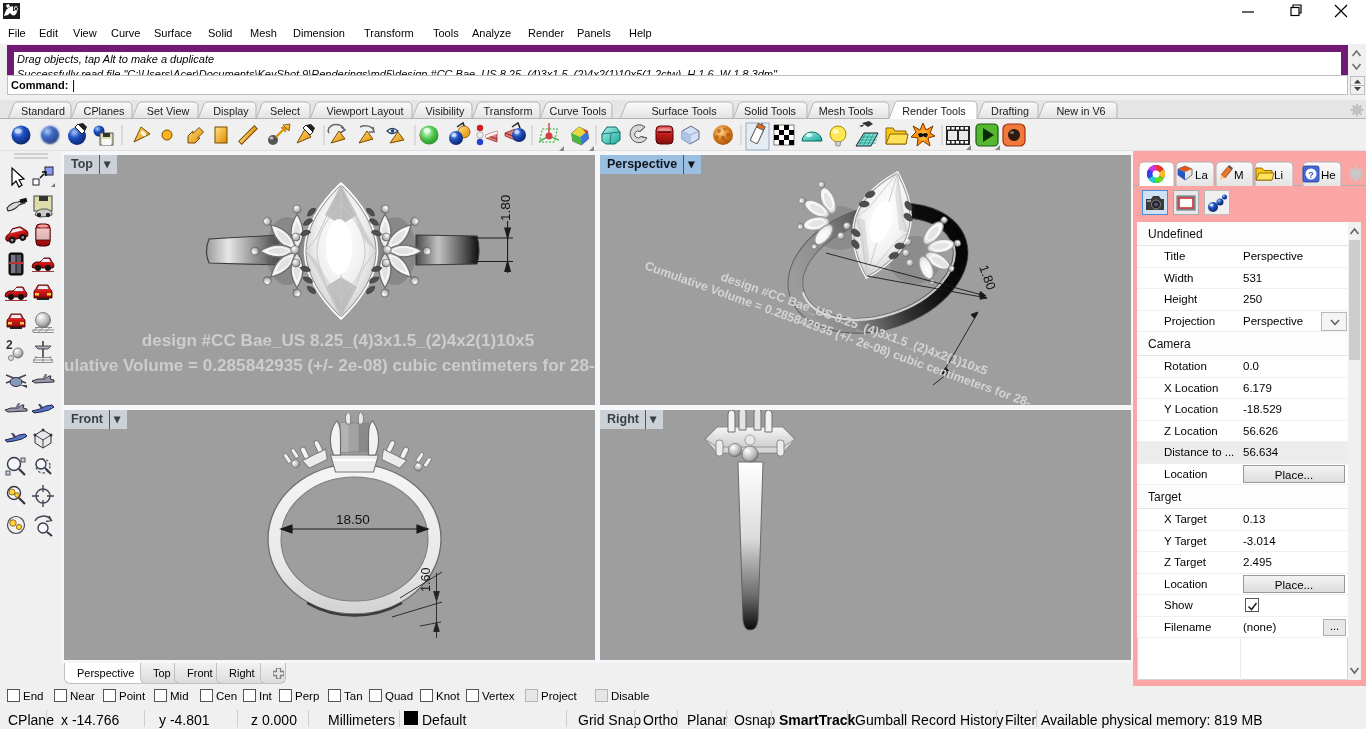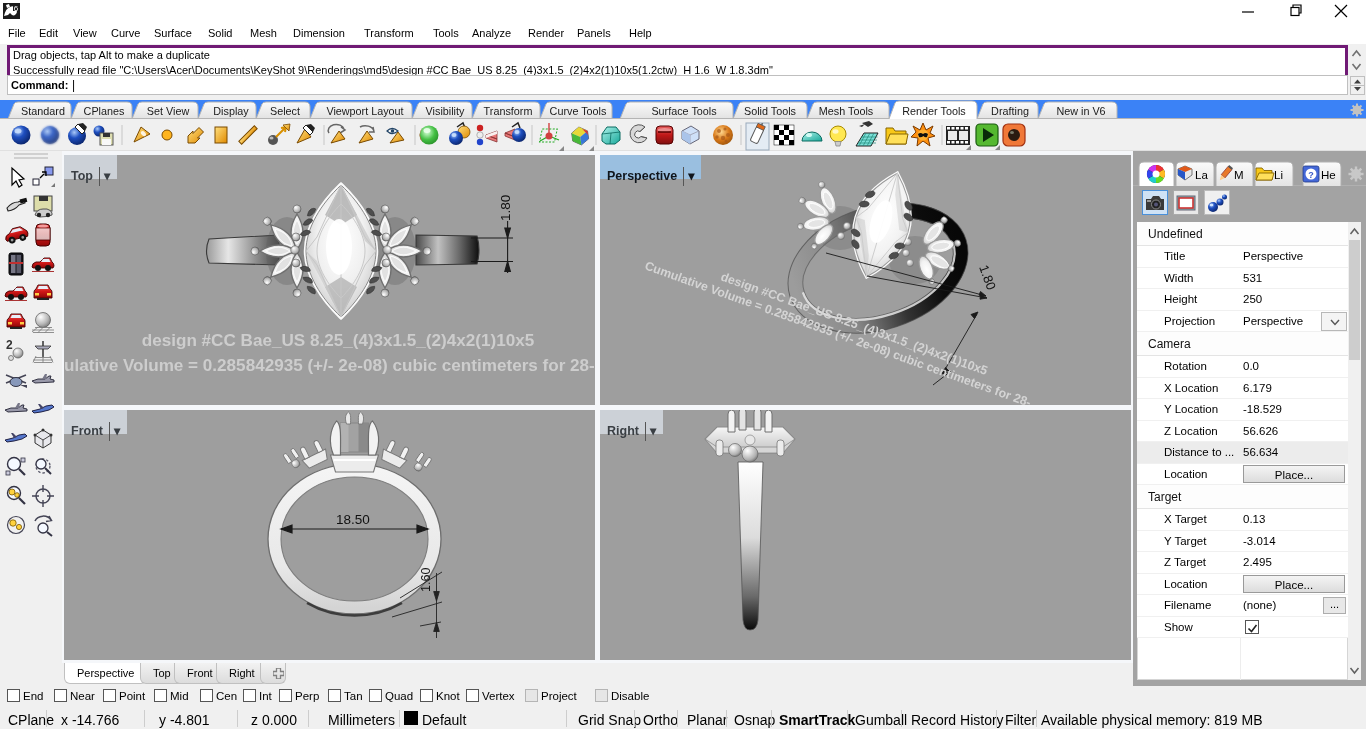--- a/index.html
+++ b/index.html
@@ -8,36 +8,36 @@
 #app { position:relative; width:1366px; height:729px; background:#fff; }
 
 #titlebar { left:0; top:0; width:1366px; height:23px; background:#fff; }
 #title-text { left:24px; top:5px; font-size:11px; color:#000; white-space:nowrap; }
 .wbtn { top:4px; width:14px; height:14px; }
 
 #menubar { left:0; top:23px; width:1366px; height:21px; background:#fff; font-size:11px; color:#000; }
 #menubar span { position:absolute; top:4px; }
 
 #cmdwrap { left:0; top:44px; width:1366px; height:56px; background:#f0f0f0; }
-#cmdbox { position:absolute; left:7px; top:1px; width:1341px; height:50px; background:#fff; border:3px solid #701a75; font-size:11px; color:#000; }
+#cmdbox { position:absolute; left:7px; top:1px; width:1341px; height:50px; background:#fff; border:7px solid #701a75; font-size:11px; color:#000;font-style:italic; }
 #cmdline { position:absolute; left:7px; top:31px; width:1341px; height:20px; background:#fff; border:1px solid #bfbfbf; }
 
-#tabbar { left:0; top:100px; width:1366px; height:19px; background:#3b82f6; }
+#tabbar { left:0; top:100px; width:1366px; height:19px; background:#e5e5e5; }
 
 #toolbar { left:0; top:119px; width:1366px; height:32px; background:#f0f0f0; border-bottom:1px solid #e0e0e0; }
 
 #sidebar { left:0; top:151px; width:62px; height:512px; background:#f0f0f0; }
 
 #vparea { left:62px; top:151px; width:1071px; height:512px; background:#f5f7fa; }
 .vp { position:absolute; background:#9e9e9e; overflow:hidden; }
-.vptitle { position:absolute; left:0; top:0; height:19px; background:#ccd1d7; color:#3a3f44; font-weight:bold; font-size:12.5px; line-height:19px; padding:12px 7px; }
+.vptitle { position:absolute; left:0; top:0; height:19px; background:#ccd1d7; color:#3a3f44; font-weight:bold; font-size:12.5px; line-height:19px; padding:0 7px; }
 .vptitle .dd { display:inline-block; border-left:1px solid #555; margin-left:6px; padding-left:4px; }
 .vptitle.active { background:#9abfe0; color:#10151c; }
 
-#rpanel { left:1133px; top:151px; width:233px; height:535px; background:#a3a3a3; z-index:5; }
+#rpanel { left:1133px; top:151px; width:233px; height:535px; background:#fca5a5; z-index:5; }
 
 #vptabs { left:0; top:663px; width:1133px; height:23px; background:#f0f0f0; font-size:11px; }
 .vtab { position:absolute; top:0; height:21px; line-height:20px; padding:0 12px; background:linear-gradient(#f2f2f2,#dcdcdc); border:1px solid #c0c0c0; border-top:none; border-radius:0 0 6px 6px; color:#000; }
 .vtab.active { background:#fff; }
 
 #osnap { left:0; top:686px; width:1366px; height:22px; background:#f0f0f0; font-size:11.5px; color:#000; }
 .oscb { position:absolute; top:3px; width:13px; height:13px; background:#fff; border:1px solid #555; }
 .oscb.dis { background:#e6e6e6; border:1px solid #b5b5b5; }
 .oslb { position:absolute; top:4px; }
 
@@ -1133,29 +1133,29 @@
         </div>
       <div class="prow">
           <span class="pl">Z Target</span>
           <span class="pv">2.495</span>
         </div>
       <div class="prow">
           <span class="pl">Location</span>
           <span class="pbtn">Place...</span>
         </div>
       <div class="prow">
-          <span class="pl">Filename</span>
-          <span class="pv">(none)</span>
-        <span class="abs" style="left:186px;top:2px;width:23px;height:17px;background:#e8e8e8;border:1px solid #adadad;text-align:center;line-height:13px;font-size:11px">...</span>
-        </div>
-      <div class="prow">
           <span class="pl">Show</span>
         <span class="abs" style="left:108px;top:3px;width:14px;height:14px;background:#fff;border:1px solid #555"><svg width="13" height="13">
               <path d="M2.5 6.5 L5.5 9.5 L10.5 3" fill="none" stroke="#222" stroke-width="1.6"></path>
             </svg></span>
+        </div>
+      <div class="prow">
+          <span class="pl">Filename</span>
+          <span class="pv">(none)</span>
+        <span class="abs" style="left:186px;top:2px;width:23px;height:17px;background:#e8e8e8;border:1px solid #adadad;text-align:center;line-height:13px;font-size:11px">...</span>
         </div>
     </div>
 
     <div class="abs" style="left:215px;top:71px;width:13px;height:458px;background:#f0f0f0">
       <svg width="13" height="458">
         <path d="M2.5 12 L6.5 7 L10.5 12" fill="none" stroke="#606060" stroke-width="1.5"></path>
         <path d="M2.5 446 L6.5 451 L10.5 446" fill="none" stroke="#606060" stroke-width="1.5"></path>
         <rect x="1" y="18" width="11" height="120" fill="#cdcdcd"></rect>
       </svg>
     </div>

